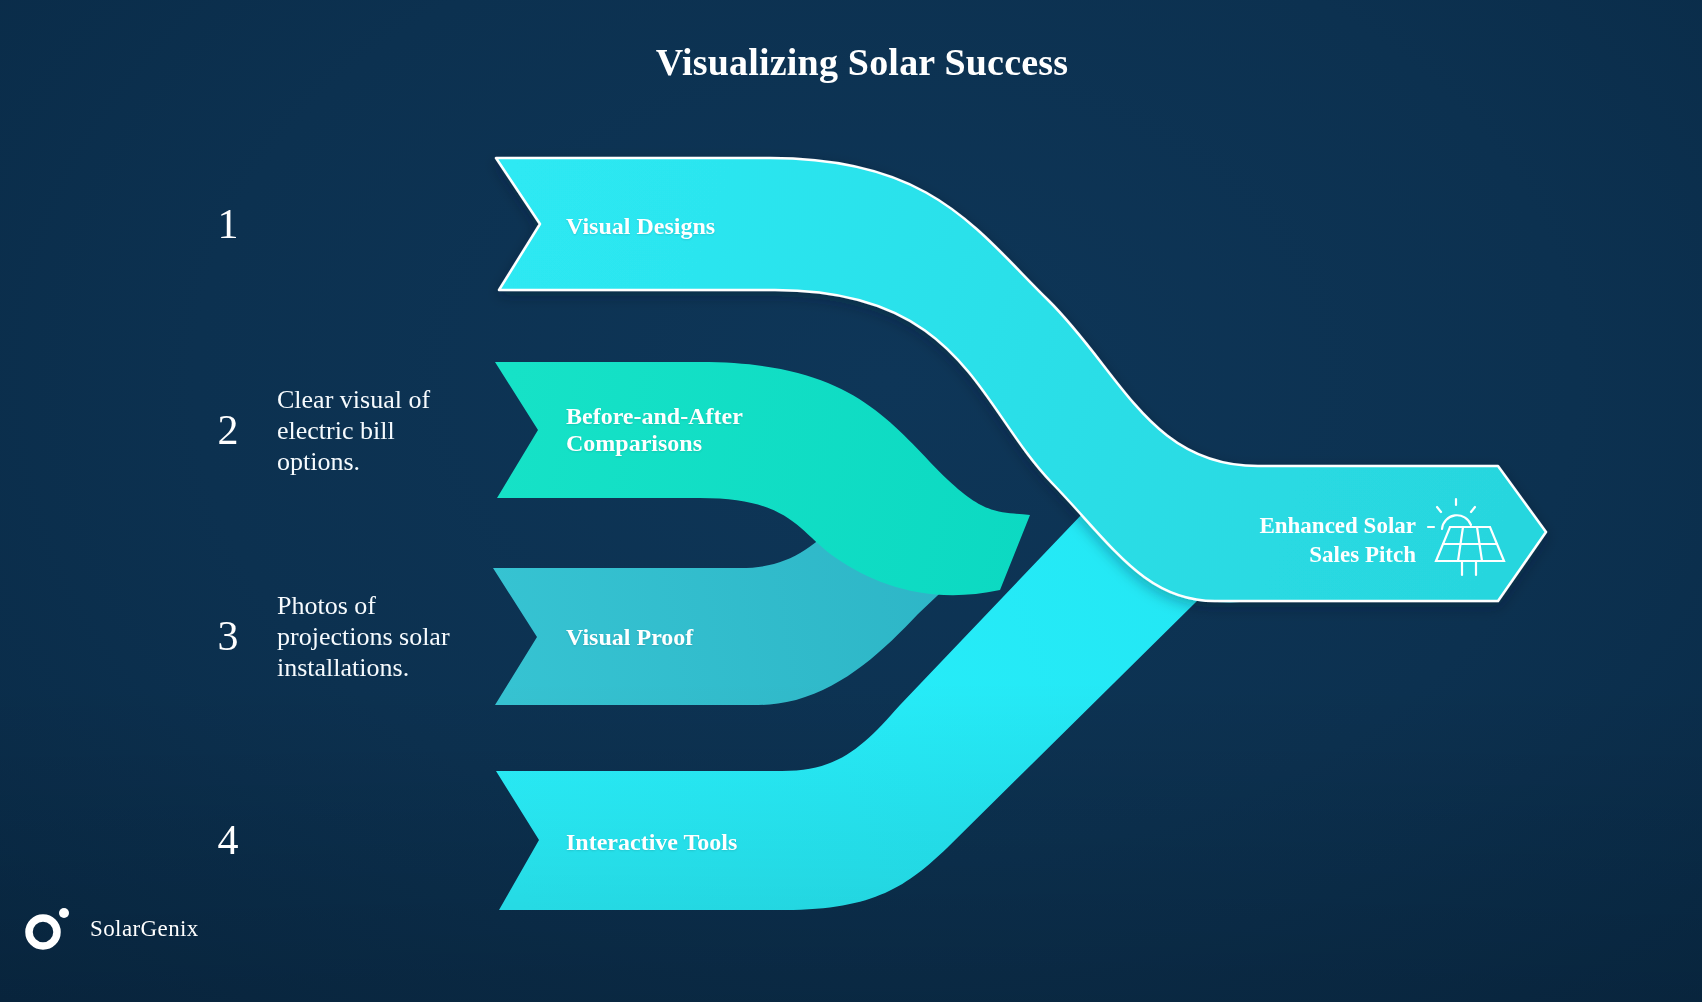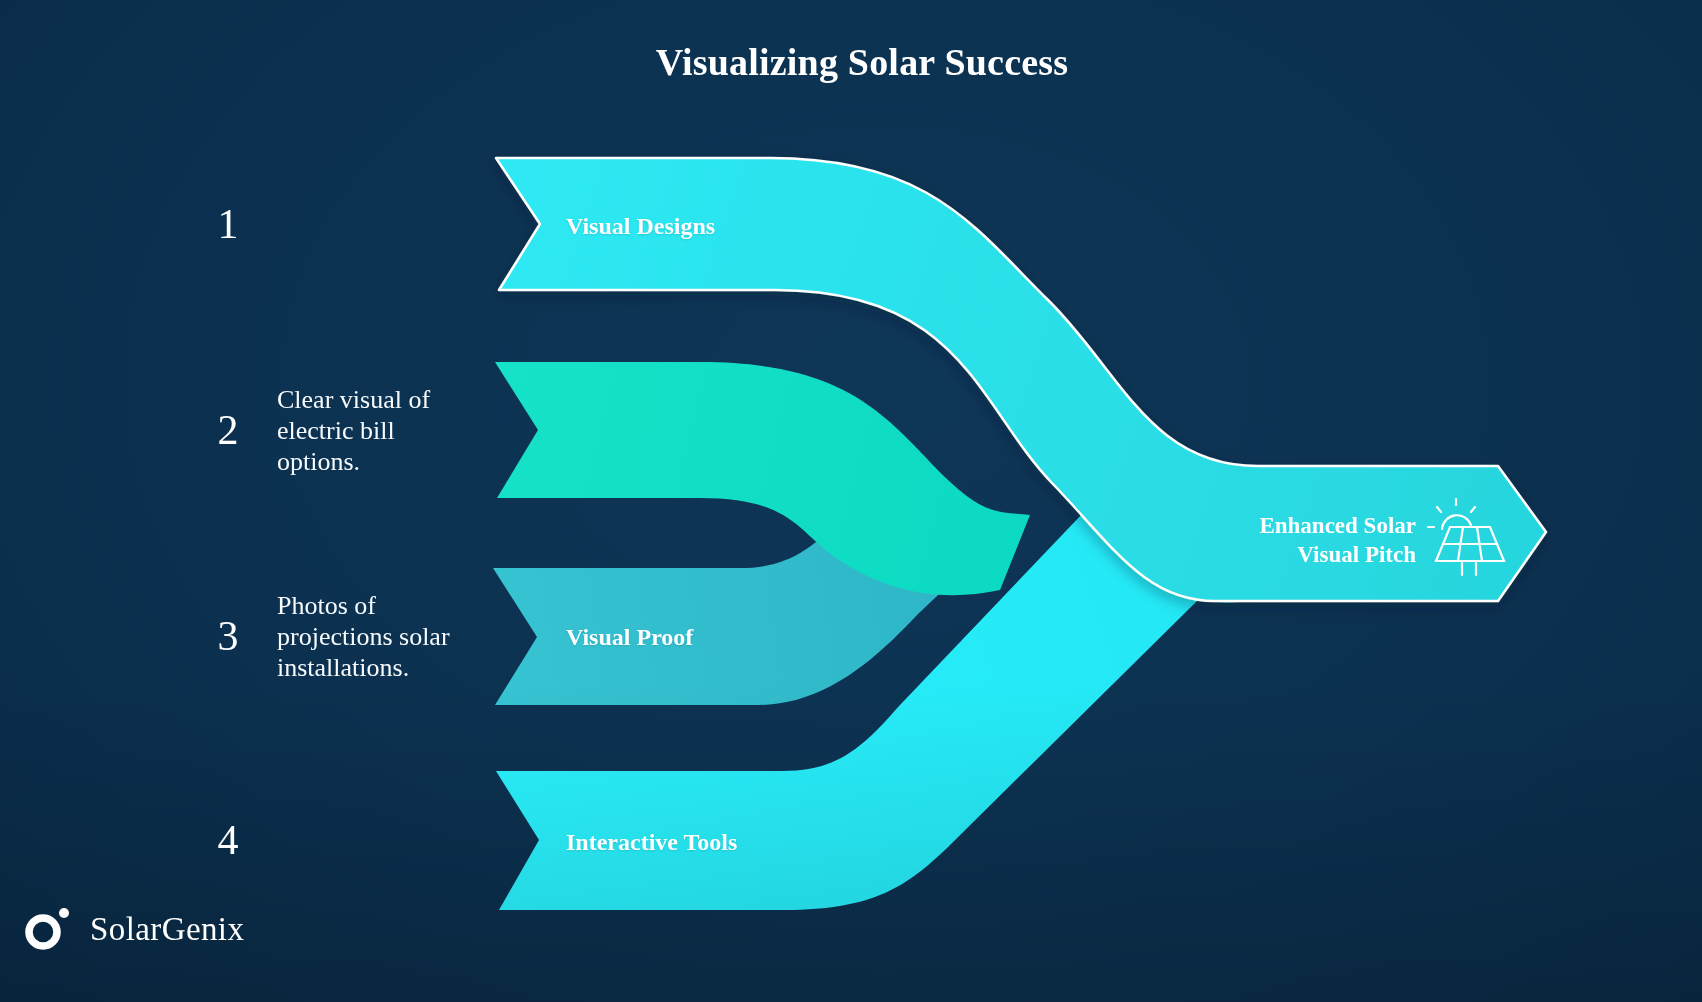--- a/index.html
+++ b/index.html
@@ -31,21 +31,21 @@
     font-size:24px;line-height:27px;font-weight:700;color:#fff;z-index:5;
     text-shadow:0 1px 2px rgba(0,60,70,.15);
   }
   .result-label{
     position:absolute;right:286px;top:540px;transform:translateY(-50%);
     text-align:right;font-size:23px;line-height:29px;font-weight:600;color:#fff;z-index:6;
   }
   .result-icon{position:absolute;left:1420px;top:487px;z-index:6;}
   .brand{position:absolute;left:22px;top:903px;height:52px;display:flex;align-items:center;z-index:5;}
   .brand-icon{margin-right:16px;}
-  .brand-name{font-size:33px;font-weight:400;letter-spacing:.4px;color:#fff;}
+  .brand-name{font-size:23px;font-weight:400;letter-spacing:.4px;color:#fff;}
 </style>
 </head>
 <body>
 
 <div class="stage">
 
   <svg class="flow-svg" viewBox="0 0 1702 1002">
     <defs>
       <linearGradient id="g1" gradientUnits="userSpaceOnUse" x1="500" y1="200" x2="1500" y2="540">
         <stop offset="0" stop-color="#2de9f3"></stop>
@@ -87,32 +87,34 @@
 
   <div class="title">Visualizing Solar Success</div>
 
   <div class="step-num" style="top:224px">1</div>
   <div class="band-label preline" style="top:226px">Visual Designs</div>
 
   <div class="step-num" style="top:430px">2</div>
   <div class="step-desc preline" style="top:430px">Clear visual of
 electric bill
 options.</div>
+  <div class="band-label preline" style="top:430px">Before-and-After
+Comparisons</div>
 
   <div class="step-num" style="top:636px">3</div>
   <div class="step-desc preline" style="top:636px">Photos of
 projections solar
 installations.</div>
   <div class="band-label preline" style="top:637px">Visual Proof</div>
 
   <div class="step-num" style="top:840px">4</div>
   <div class="band-label preline" style="top:842px">Interactive Tools</div>
 
   <div class="result-label preline">Enhanced Solar
-Visual Pitch</div>
+Sales Pitch</div>
   <svg class="result-icon" width="96" height="96" viewBox="0 0 96 96" fill="none" stroke="#ffffff" stroke-width="2.2" stroke-linecap="round">
 
     <path d="M 22,42 A 15,15 0 0 1 51,38"></path>
     <line x1="36" y1="12" x2="36" y2="18"></line>
     <line x1="17" y1="20" x2="21" y2="25"></line>
     <line x1="55" y1="20" x2="51" y2="25"></line>
     <line x1="8" y1="40" x2="14" y2="40"></line>
 
     <path d="M 30,40 L 70,40 L 84,74 L 16,74 Z"></path>
 

